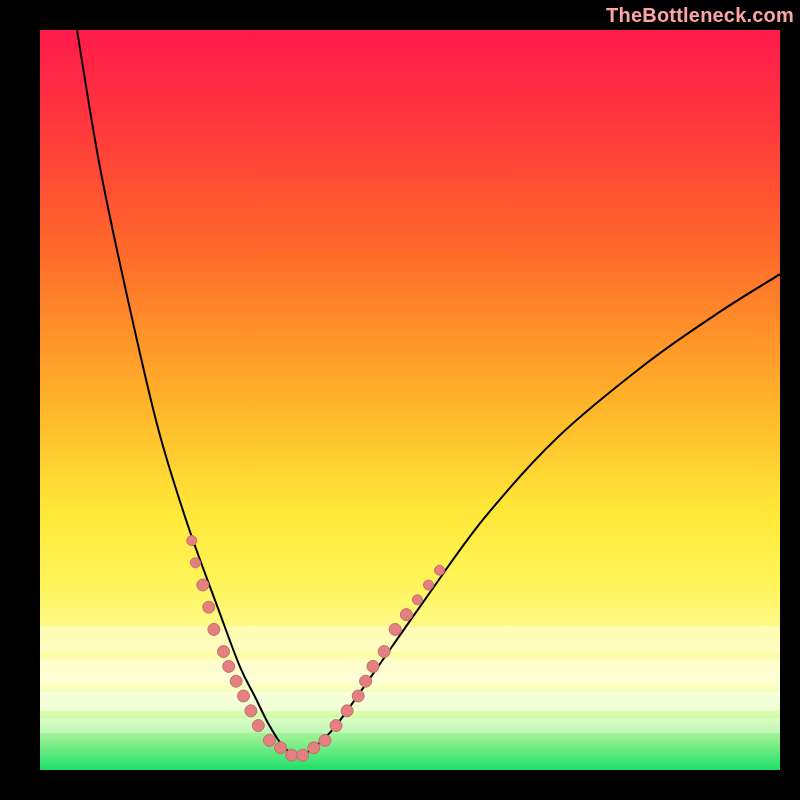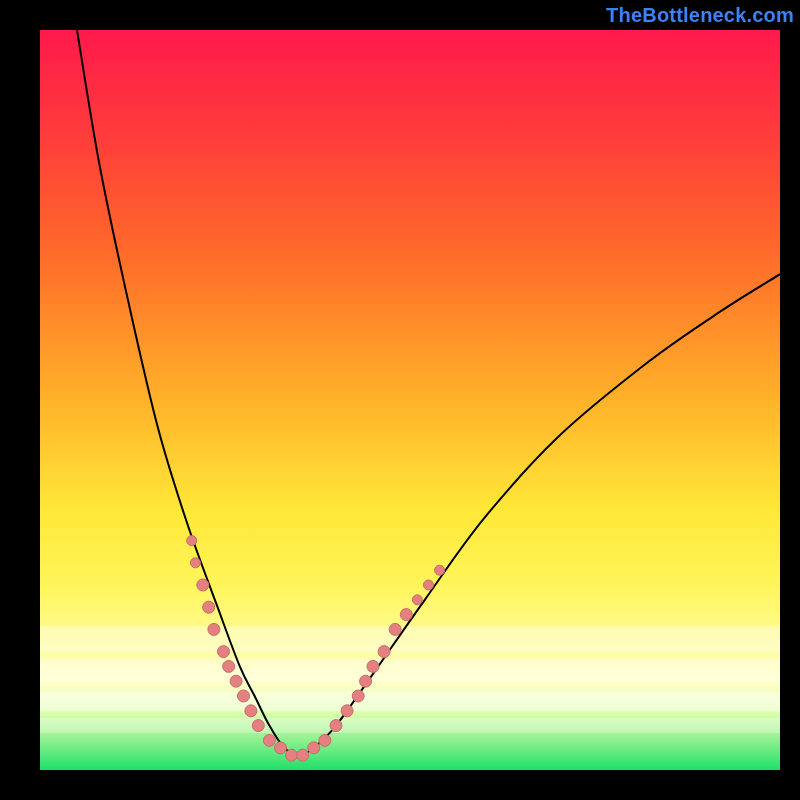--- a/index.html
+++ b/index.html
@@ -50,21 +50,21 @@
     position: absolute;
     left: 0;
     top: 0;
     width: 100%;
     height: 100%;
   }
   .watermark {
     position: absolute;
     right: 6px;
     top: 4px;
-    color: #3b82f6;
+    color: #fca5a5;
     font-size: 20px;
     font-weight: 600;
     letter-spacing: 0.2px;
   }
 </style>
 </head>
 <body>
 
 <div class="frame">
   <div class="plot-area">

